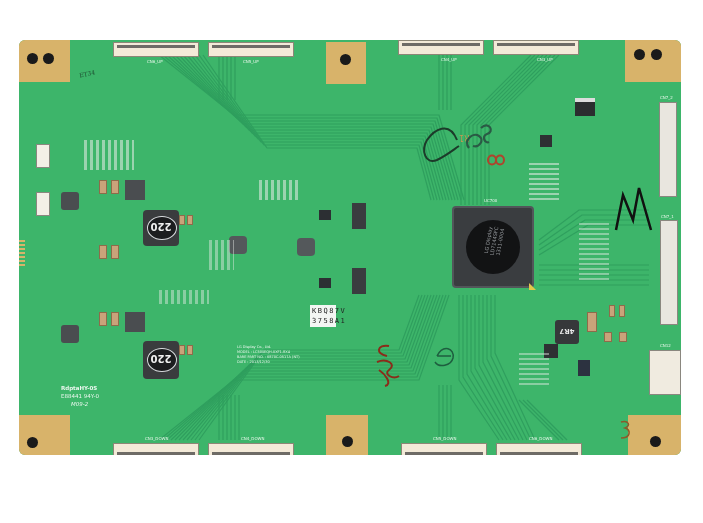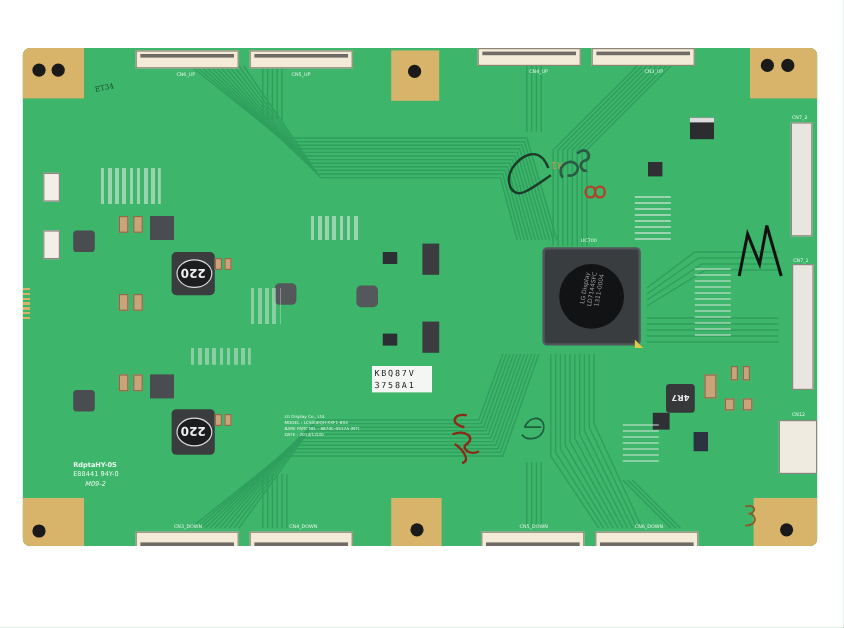--- a/index.html
+++ b/index.html
@@ -226,21 +226,21 @@
   <div class="silk" style="left:42px;top:353px;font-size:5.5px;">E88441 94Y-0</div>
   <div class="silk" style="left:52px;top:361px;font-size:5.5px;font-style:italic;">M09-2</div>
   <div style="position:absolute;left:218px;top:305px;font-size:3.5px;color:#eaf7ee;line-height:5px;">
     <div>LG Display Co., Ltd.</div>
     <div>MODEL : LC500EQH-XXF1-8X4</div>
     <div>BARE PART NO. : 6870C-0517A (NT)</div>
     <div>DATE : 2013/12/30</div>
   </div>
   <div class="silk" style="left:440px;top:93px;font-size:8px;color:#c29a52;transform:rotate(180deg);">R1</div>
 
-  <div class="label-sticker" style="left:291px;top:265px;width:50px;height:22px;font-size:7px;line-height:10px;padding:1px 2px;letter-spacing:1.5px;box-sizing:border-box;">
+  <div class="label-sticker" style="left:291px;top:265px;width:26px;height:22px;font-size:7px;line-height:10px;padding:1px 2px;letter-spacing:1.5px;box-sizing:border-box;">
     <div>KBQ87V</div>
     <div>3758A1</div>
   </div>
 
   <svg class="ink" style="left:400px;top:70px;" width="60" height="60" viewBox="0 0 60 60">
     <path d="M38 30 C30 10,15 20,8 30 C2 40,6 55,18 50 C28 45,34 40,40 36" stroke="#1c3b2a" stroke-width="2" fill="none"></path>
   </svg>
   <svg class="ink" style="left:440px;top:78px;" width="40" height="40" viewBox="0 0 40 40">
     <path d="M10 30 C4 22,14 14,20 18 C26 22,20 30,14 28 M22 10 C30 2,36 14,28 16 C22 18,26 26,30 24" stroke="#2a5a45" stroke-width="2.2" fill="none"></path>
   </svg>

